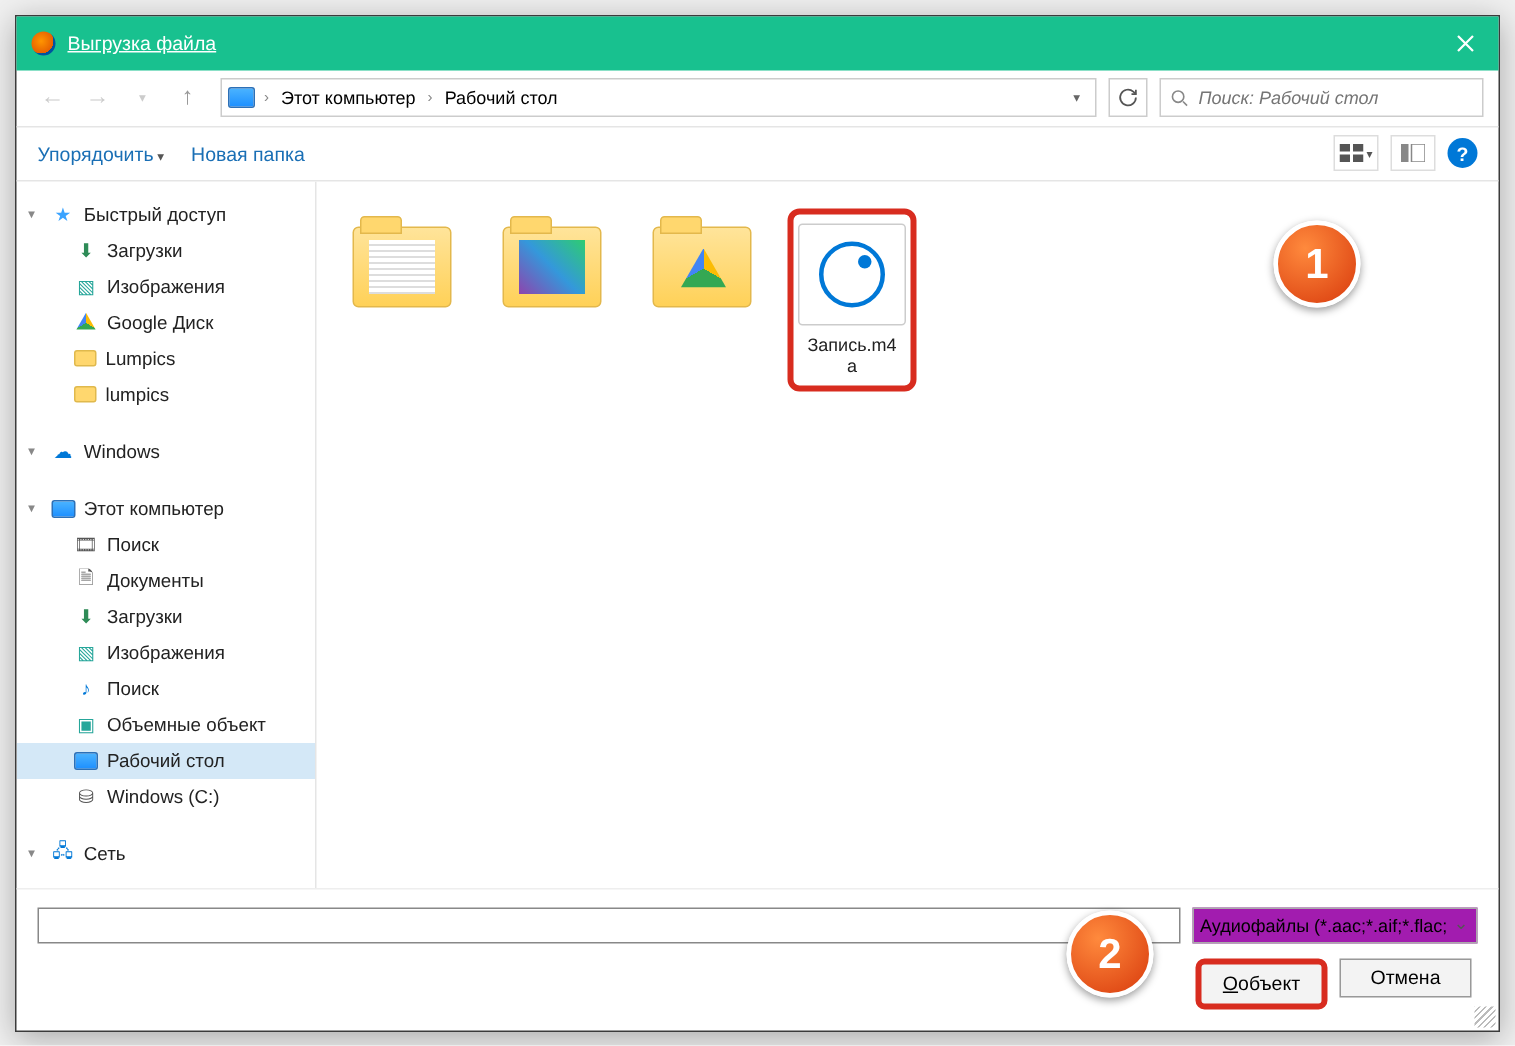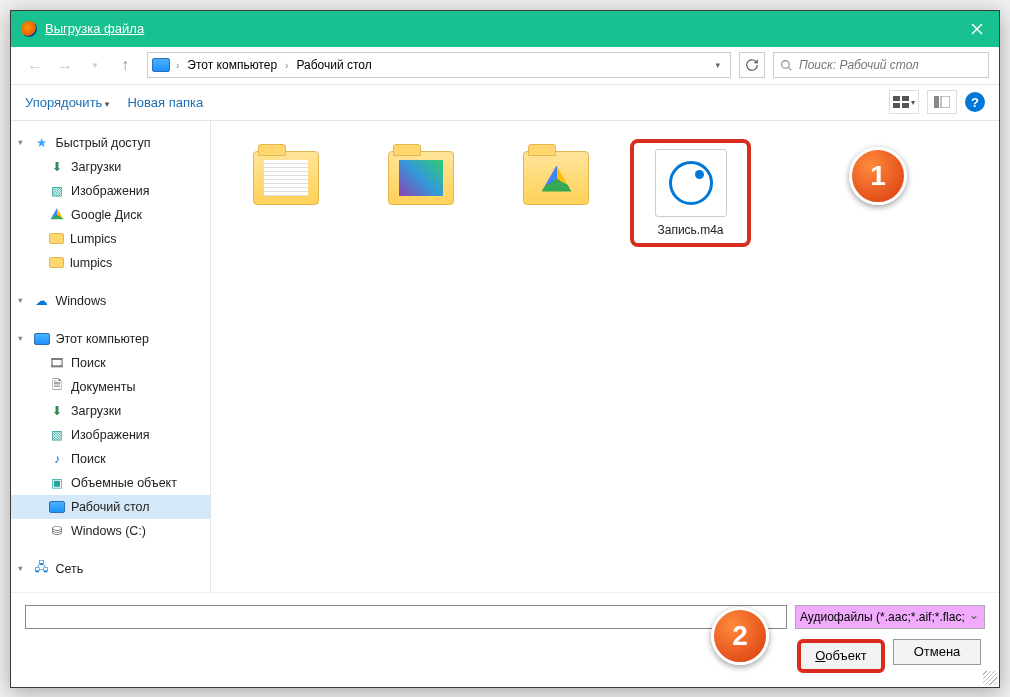--- a/index.html
+++ b/index.html
@@ -44,42 +44,42 @@
 .ico-folder { background: #ffd76e; border-radius: 2px; width: 15px; height: 11px; border: 1px solid #e0b94d; }
 .ico-cloud { color: #0078d7; }
 .ico-monitor { width: 16px; height: 12px; background: linear-gradient(#4ab3ff,#1e90ff); border-radius: 2px; border: 1px solid #2c70b7; }
 .ico-video { color: #555; }
 .ico-doc { color: #555; }
 .ico-music { color: #0078d7; }
 .ico-3d { color: #26a69a; }
 .ico-drive { color: #555; }
 .ico-net { color: #0078d7; }
 .content { flex: 1; padding: 18px 14px; display: flex; align-items: flex-start; gap: 14px; position: relative; }
-.file-tile { width: 121px; display: flex; flex-direction: column; align-items: center; gap: 6px; cursor: pointer; padding: 4px; }
+.file-tile { width: 86px; display: flex; flex-direction: column; align-items: center; gap: 6px; cursor: pointer; padding: 4px; }
 .file-tile .thumb { width: 78px; height: 70px; display: flex; align-items: center; justify-content: center; position: relative; }
 .folder-thumb { width: 66px; height: 54px; background: linear-gradient(#ffe49a, #ffd158); border-radius: 4px; border: 1px solid #e3b84c; position: relative; }
 .folder-thumb::before { content: ""; position: absolute; top: -8px; left: 4px; width: 26px; height: 10px; background: #ffd76e; border: 1px solid #e3b84c; border-radius: 3px 3px 0 0; }
 .folder-thumb.docs::after { content: ""; position: absolute; top: 8px; left: 10px; right: 10px; bottom: 8px; background: repeating-linear-gradient(#fff, #fff 3px, #ddd 3px, #ddd 4px); }
 .folder-thumb.pics::after { content: ""; position: absolute; top: 8px; left: 10px; right: 10px; bottom: 8px; background: linear-gradient(45deg, #8e44ad, #3498db, #2ecc71); }
 .folder-thumb.gd::after { content: ""; position: absolute; top: 14px; left: 18px; width: 30px; height: 26px; background: conic-gradient(#fbbc05 0 120deg,#34a853 120deg 240deg,#4285f4 240deg 360deg); clip-path: polygon(50% 0%, 100% 100%, 0% 100%); }
 .file-tile .label { font-size: 12px; color: #bbb; text-align: center; word-break: break-all; filter: blur(2px); }
 .file-tile.audio { border: 4px solid #d82c1f; border-radius: 8px; padding: 6px; filter: none; }
 .file-tile.audio .thumb { width: 72px; height: 68px; border: 1px solid #ccc; border-radius: 3px; background: #fff; }
 .file-tile.audio .label { color: #222; filter: none; }
 .audio-icon { width: 44px; height: 44px; border: 3px solid #0078d7; border-radius: 50%; position: relative; }
 .audio-icon::after { content: ""; position: absolute; top: 6px; right: 6px; width: 9px; height: 9px; background: #0078d7; border-radius: 50%; }
 .callout { width: 58px; height: 58px; border-radius: 50%; background: radial-gradient(circle at 35% 30%, #ff8a3d, #d83a0c); border: 3px solid #fff; box-shadow: 0 2px 6px rgba(0,0,0,.4); color: #fff; font-size: 28px; font-weight: bold; display: flex; align-items: center; justify-content: center; position: absolute; }
 .callout.c1 { top: 26px; left: 638px; }
 .callout.c2 { bottom: 22px; right: 230px; }
 .footer { padding: 12px 14px 14px 14px; border-top: 1px solid #eee; position: relative; }
 .file-row { display: flex; align-items: center; gap: 8px; margin-bottom: 10px; }
 .file-row label { width: 200px; text-align: right; font-size: 13px; }
 .file-row label span { text-decoration: underline; }
 .file-input { flex: 1; height: 24px; border: 1px solid #888; padding: 0 6px; font-size: 13px; }
-.type-select { width: 190px; height: 24px; border: 1px solid #aaa; font-size: 12px; padding: 0 18px 0 4px; background: #f0abfc; position: relative; display: flex; align-items: center; cursor: pointer; white-space: nowrap; overflow: hidden; }
+.type-select { width: 190px; height: 24px; border: 1px solid #aaa; font-size: 12px; padding: 0 18px 0 4px; background: #a21caf; position: relative; display: flex; align-items: center; cursor: pointer; white-space: nowrap; overflow: hidden; }
 .type-select::after { content: "⌄"; position: absolute; right: 5px; top: 2px; color: #555; }
 .btn-row { display: flex; justify-content: flex-end; gap: 8px; padding-right: 4px; }
 .btn { width: 88px; height: 26px; border: 1px solid #999; background: #f3f3f3; font-size: 13px; display: flex; align-items: center; justify-content: center; cursor: pointer; }
 .btn.primary { border: 4px solid #d82c1f; border-radius: 6px; height: 34px; background: #f3f3f3; }
 .btn.primary span { text-decoration: underline; }
 .resize-grip { position: absolute; right: 2px; bottom: 2px; width: 14px; height: 14px; background: repeating-linear-gradient(135deg, transparent, transparent 2px, #bbb 2px, #bbb 3px); }
 </style>
 </head>
 <body>
 

